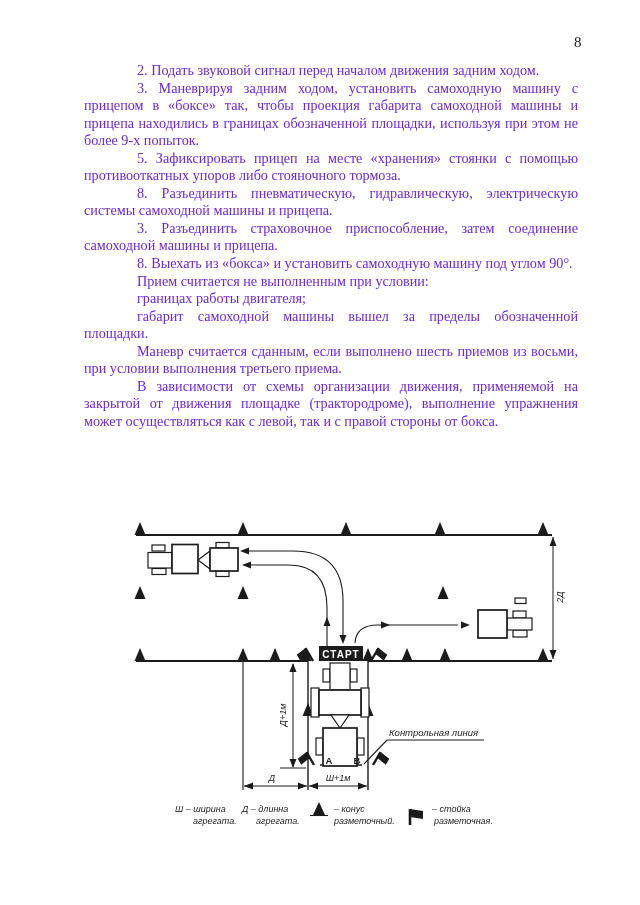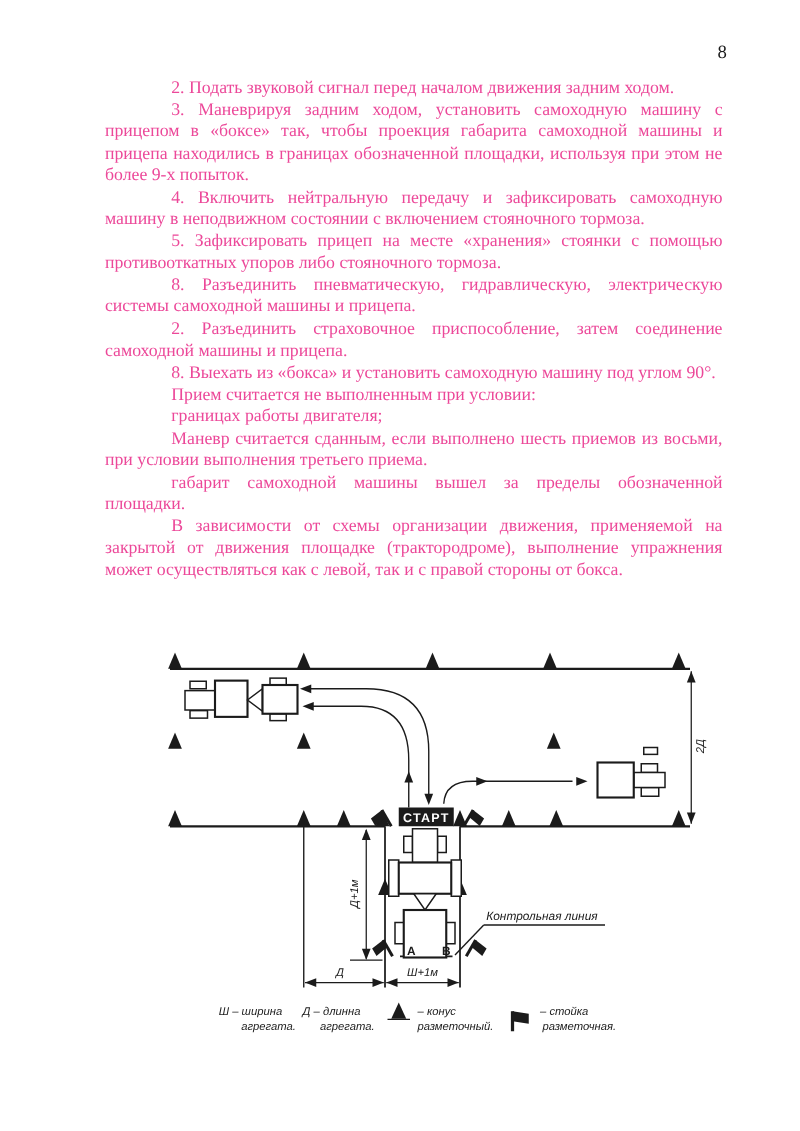--- a/index.html
+++ b/index.html
@@ -6,21 +6,21 @@
   .page {
     position:relative; width:640px; height:905px; margin:0 auto;
     background:#ffffff; overflow:hidden; color:#1b1b1b;
     font-family:"Liberation Serif", serif;
   }
   .page-number {
     position:absolute; top:34px; left:574px; font-size:15px; color:#1b1b1b;
   }
   .text-block {
     position:absolute; top:62px; left:84px; width:494px;
-    font-size:14.2px; line-height:17.55px; text-align:justify; color:#ec4899;
+    font-size:14.2px; line-height:17.55px; text-align:justify; color:#6d28d9;
   }
   .text-block p { margin:0; text-indent:53px; }
   svg.diagram { position:absolute; left:0; top:0; width:640px; height:905px; }
 
   
   .ln    { stroke:#1b1b1b; stroke-width:1.8; fill:none; }
   .lnm   { stroke:#1b1b1b; stroke-width:1.4; fill:none; }
   .lnt   { stroke:#1b1b1b; stroke-width:1.1; fill:none; }
   .dim   { stroke:#1b1b1b; stroke-width:1;   fill:none; }
   .veh   { stroke:#1b1b1b; stroke-width:1.7; fill:#ffffff; }
@@ -36,29 +36,28 @@
 </head>
 <body>
 
 <div class="page">
 
   <div class="page-number">8</div>
 
   <div class="text-block">
     <p>2. Подать звуковой сигнал перед началом движения задним ходом.</p>
     <p>3. Маневрируя задним ходом, установить самоходную машину с прицепом в «боксе» так, чтобы проекция габарита самоходной машины и прицепа находились в границах обозначенной площадки, используя при этом не более 9-х попыток.</p>
-    <p>4. Включить нейтральную передачу и зафиксировать самоходную машину в неподвижном состоянии с включением стояночного тормоза.</p>
     <p>5. Зафиксировать прицеп на месте «хранения» стоянки с помощью противооткатных упоров либо стояночного тормоза.</p>
     <p>8. Разъединить пневматическую, гидравлическую, электрическую системы самоходной машины и прицепа.</p>
-    <p>2. Разъединить страховочное приспособление, затем соединение самоходной машины и прицепа.</p>
+    <p>3. Разъединить страховочное приспособление, затем соединение самоходной машины и прицепа.</p>
     <p>8. Выехать из «бокса» и установить самоходную машину под углом 90°.</p>
     <p>Прием считается не выполненным при условии:</p>
     <p>границах работы двигателя;</p>
+    <p>габарит самоходной машины вышел за пределы обозначенной площадки.</p>
     <p>Маневр считается сданным, если выполнено шесть приемов из восьми, при условии выполнения третьего приема.</p>
-    <p>габарит самоходной машины вышел за пределы обозначенной площадки.</p>
     <p>В зависимости от схемы организации движения, применяемой на закрытой от движения площадке (трактородроме), выполнение упражнения может осуществляться как с левой, так и с правой стороны от бокса.</p>
   </div>
 
   <svg class="diagram" viewBox="0 0 640 905">
 
     <line class="ln" x1="136" y1="535" x2="552" y2="535"></line>
     <line class="ln" x1="136" y1="661" x2="308" y2="661"></line>
     <line class="ln" x1="368" y1="661" x2="552" y2="661"></line>
 
     <polygon class="solid" points="134.5,535 145.5,535 140,522"></polygon>

